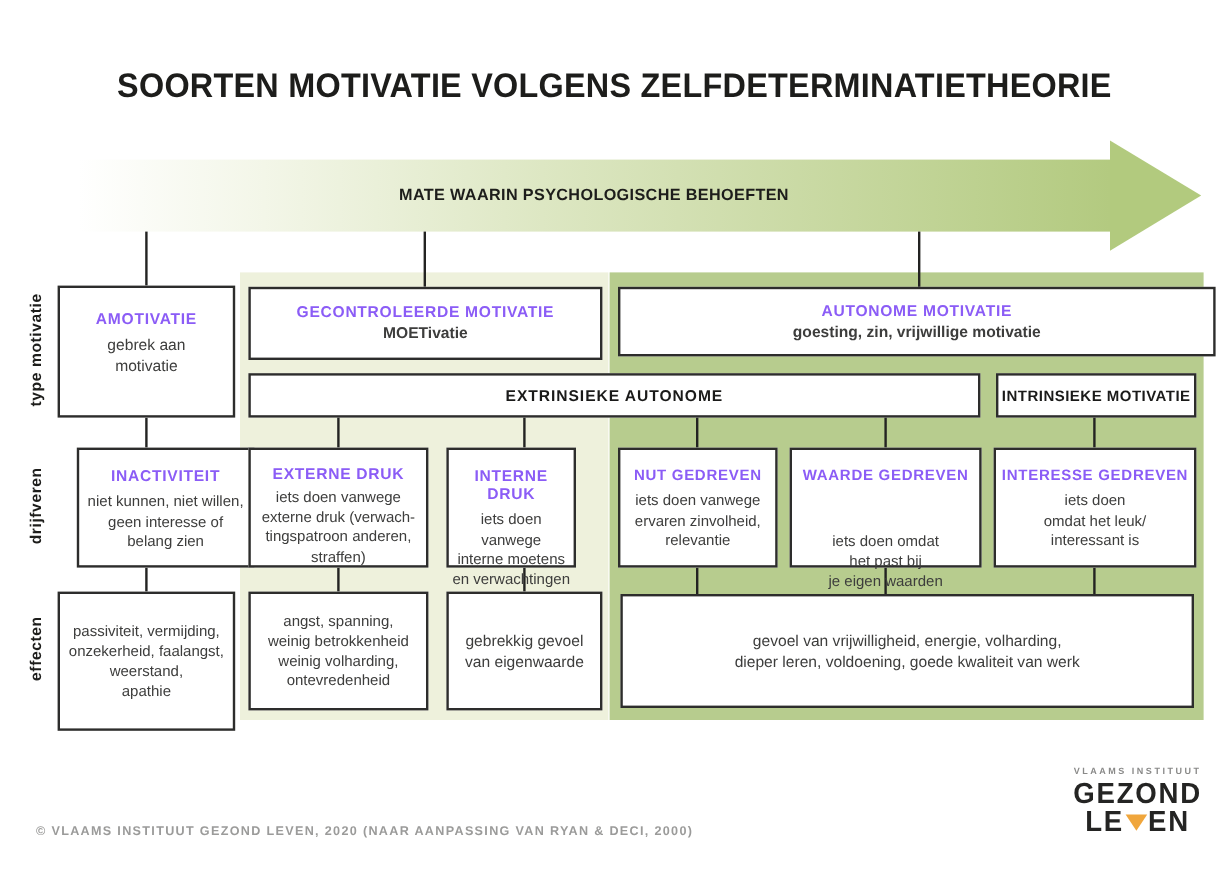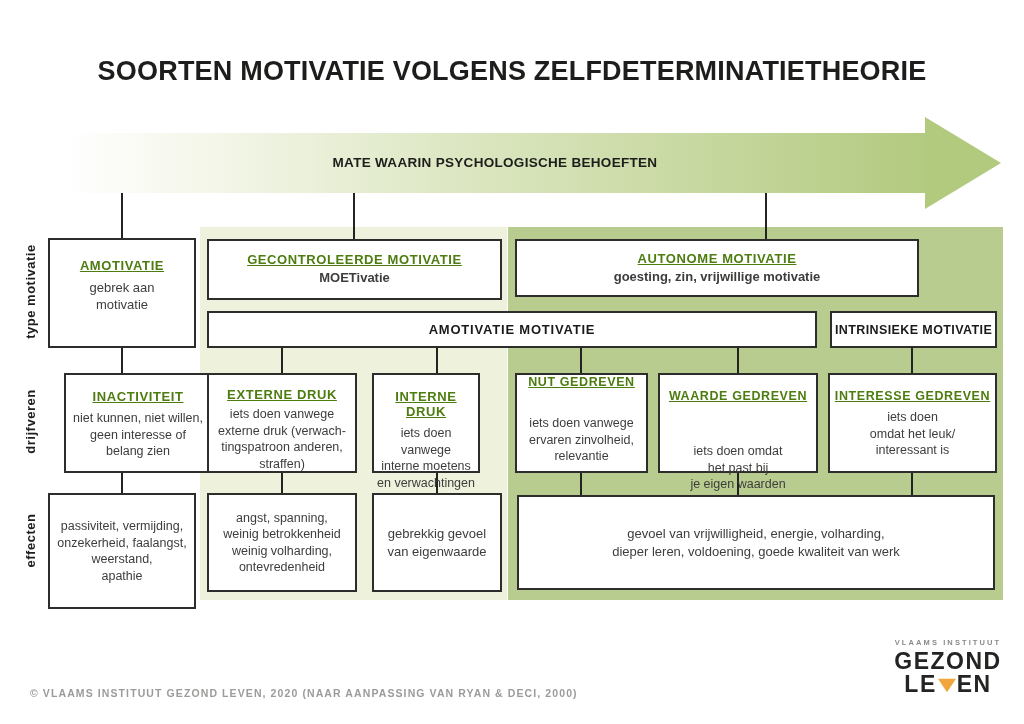--- a/index.html
+++ b/index.html
@@ -28,21 +28,21 @@
   .bg-pale{position:absolute;left:200px;top:227px;width:307px;height:373px;background:#eef1dc;}
   .bg-green{position:absolute;left:508px;top:227px;width:495px;height:373px;background:#b7cc8e;}
   
   .conn{position:absolute;width:2px;background:#232322;}
   
   .box{
     position:absolute;background:#ffffff;border:2px solid #2d2d2c;box-sizing:border-box;
     display:flex;flex-direction:column;align-items:center;text-align:center;
   }
   .box.center{justify-content:center;}
-  .box-title{font-weight:800;font-size:13px;letter-spacing:.6px;color:#4d7c0f;text-decoration:underline;}
+  .box-title{font-weight:800;font-size:13px;letter-spacing:.6px;color:#8b5cf6;}
   .box-body{font-size:13px;color:#3d3d3c;line-height:1.32;white-space:pre-line;margin-top:6px;}
   .banner-text{font-weight:800;font-size:13px;letter-spacing:.8px;color:#1a1a19;}
   .vlabel{
     position:absolute;width:140px;text-align:center;transform:rotate(-90deg);
     font-weight:800;font-size:13px;letter-spacing:.5px;color:#1d1d1b;
   }
   .copyright{
     position:absolute;left:30px;top:687px;font-size:10.5px;font-weight:700;
     letter-spacing:1.1px;color:#9b9b9a;
   }
@@ -92,27 +92,27 @@
 
 <div class="box" style="left:48px;top:238px;width:148px;height:110px;padding-top:18px;">
   <div class="box-title">AMOTIVATIE</div>
   <div class="box-body">gebrek aan
 motivatie</div>
 </div>
 <div class="box center" style="left:207px;top:239px;width:295px;height:61px;">
   <div class="box-title">GECONTROLEERDE MOTIVATIE</div>
   <div class="box-body" style="margin-top:2px;font-weight:700;color:#3d3d3c;">MOETivatie</div>
 </div>
-<div class="box center" style="left:515px;top:239px;width:404px;height:58px;">
+<div class="box center" style="left:515px;top:239px;width:498px;height:58px;">
   <div class="box-title">AUTONOME MOTIVATIE</div>
   <div class="box-body" style="margin-top:2px;font-weight:700;color:#3d3d3c;">goesting, zin, vrijwillige motivatie</div>
 </div>
 
 <div class="box center" style="left:207px;top:311px;width:610px;height:37px;">
-  <div class="banner-text">AMOTIVATIE MOTIVATIE</div>
+  <div class="banner-text">EXTRINSIEKE AUTONOME</div>
 </div>
 <div class="box center" style="left:830px;top:311px;width:167px;height:37px;">
   <div class="banner-text" style="letter-spacing:.4px;font-size:12.5px;">INTRINSIEKE MOTIVATIE</div>
 </div>
 
 <div class="box" style="left:48px;top:373px;width:148px;height:100px;padding-top:14px;margin-left:16px;">
   <div class="box-title">INACTIVITEIT</div>
   <div class="box-body" style="font-size:12.5px;">niet kunnen, niet willen,
 geen interesse of
 belang zien</div>
@@ -123,21 +123,21 @@
 externe druk (verwach-
 tingspatroon anderen,
 straffen)</div>
 </div>
 <div class="box" style="left:372px;top:373px;width:108px;height:100px;padding-top:14px;">
   <div class="box-title">INTERNE DRUK</div>
   <div class="box-body" style="font-size:12.5px;">iets doen vanwege
 interne moetens
 en verwachtingen</div>
 </div>
-<div class="box" style="left:515px;top:373px;width:133px;height:100px;gap:20px;">
+<div class="box" style="left:515px;top:373px;width:133px;height:100px;padding-top:14px;">
   <div class="box-title" style="font-size:12.5px;">NUT GEDREVEN</div>
   <div class="box-body" style="font-size:12.5px;">iets doen vanwege
 ervaren zinvolheid,
 relevantie</div>
 </div>
 <div class="box" style="left:658px;top:373px;width:160px;height:100px;padding-top:14px;">
   <div class="box-title" style="font-size:12.5px;">WAARDE GEDREVEN</div>
   <div class="box-body" style="font-size:12.5px;margin-top:40px;">iets doen omdat
 het past bij
 je eigen waarden</div>

